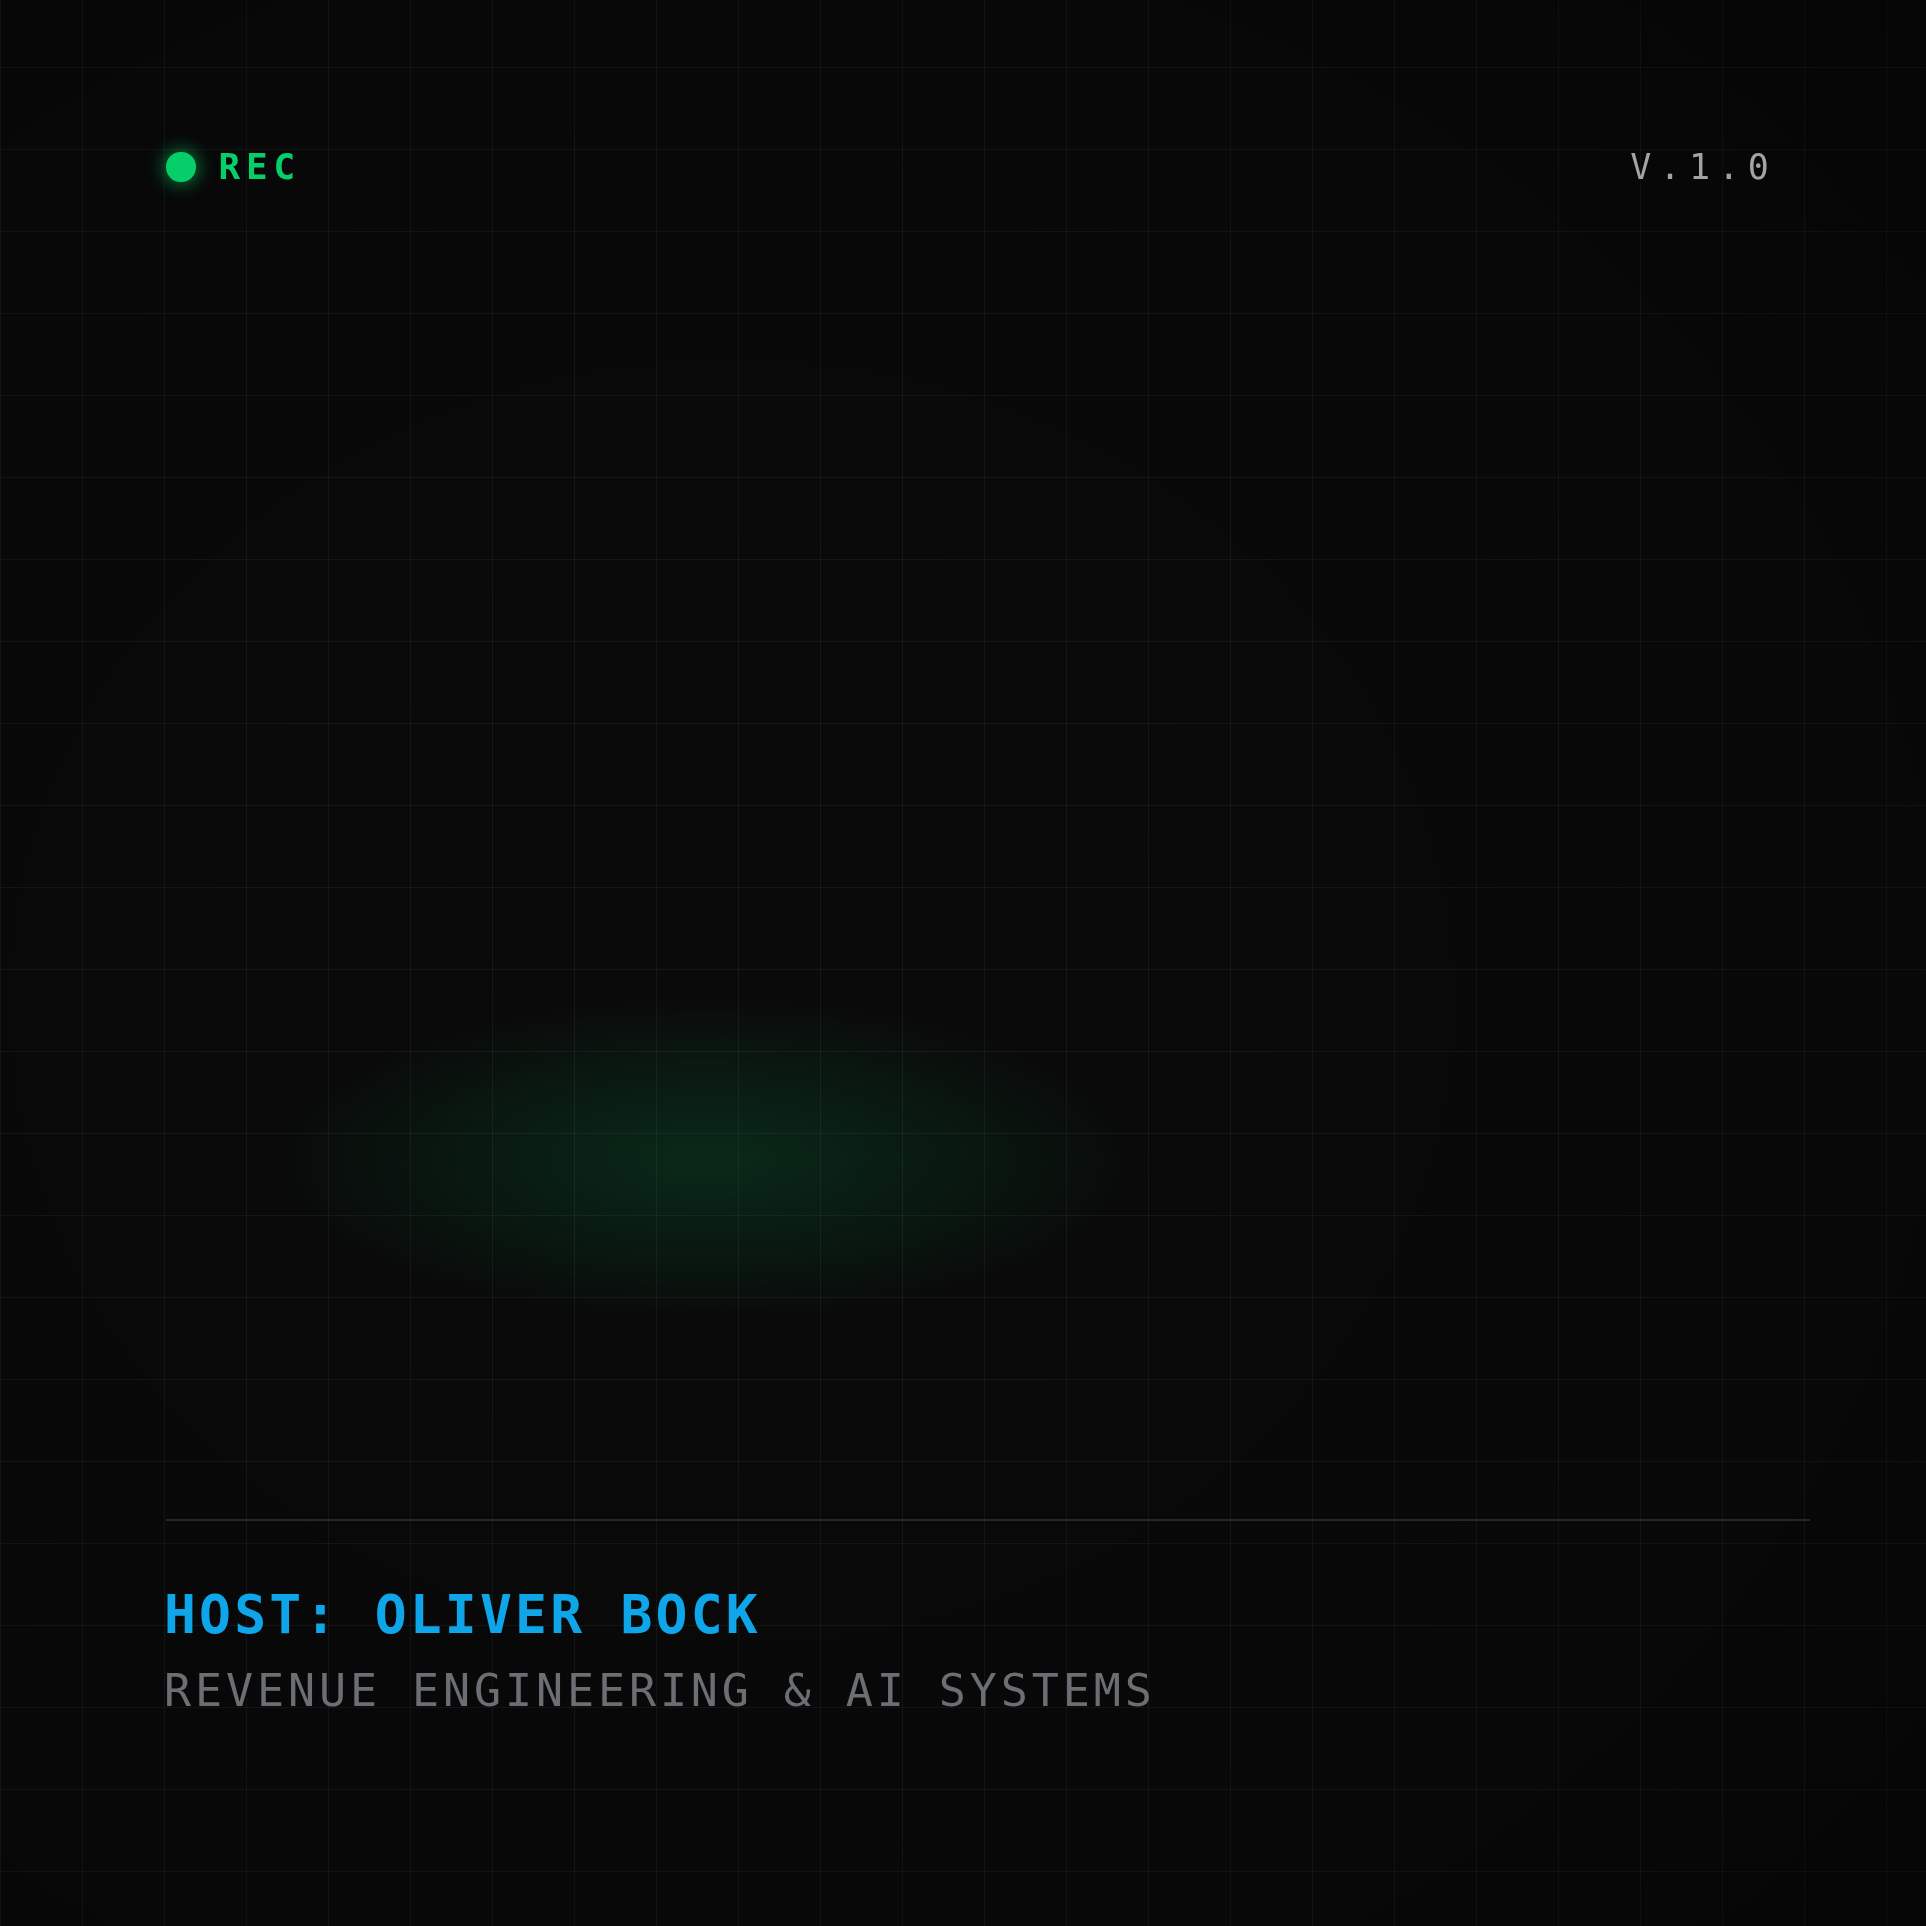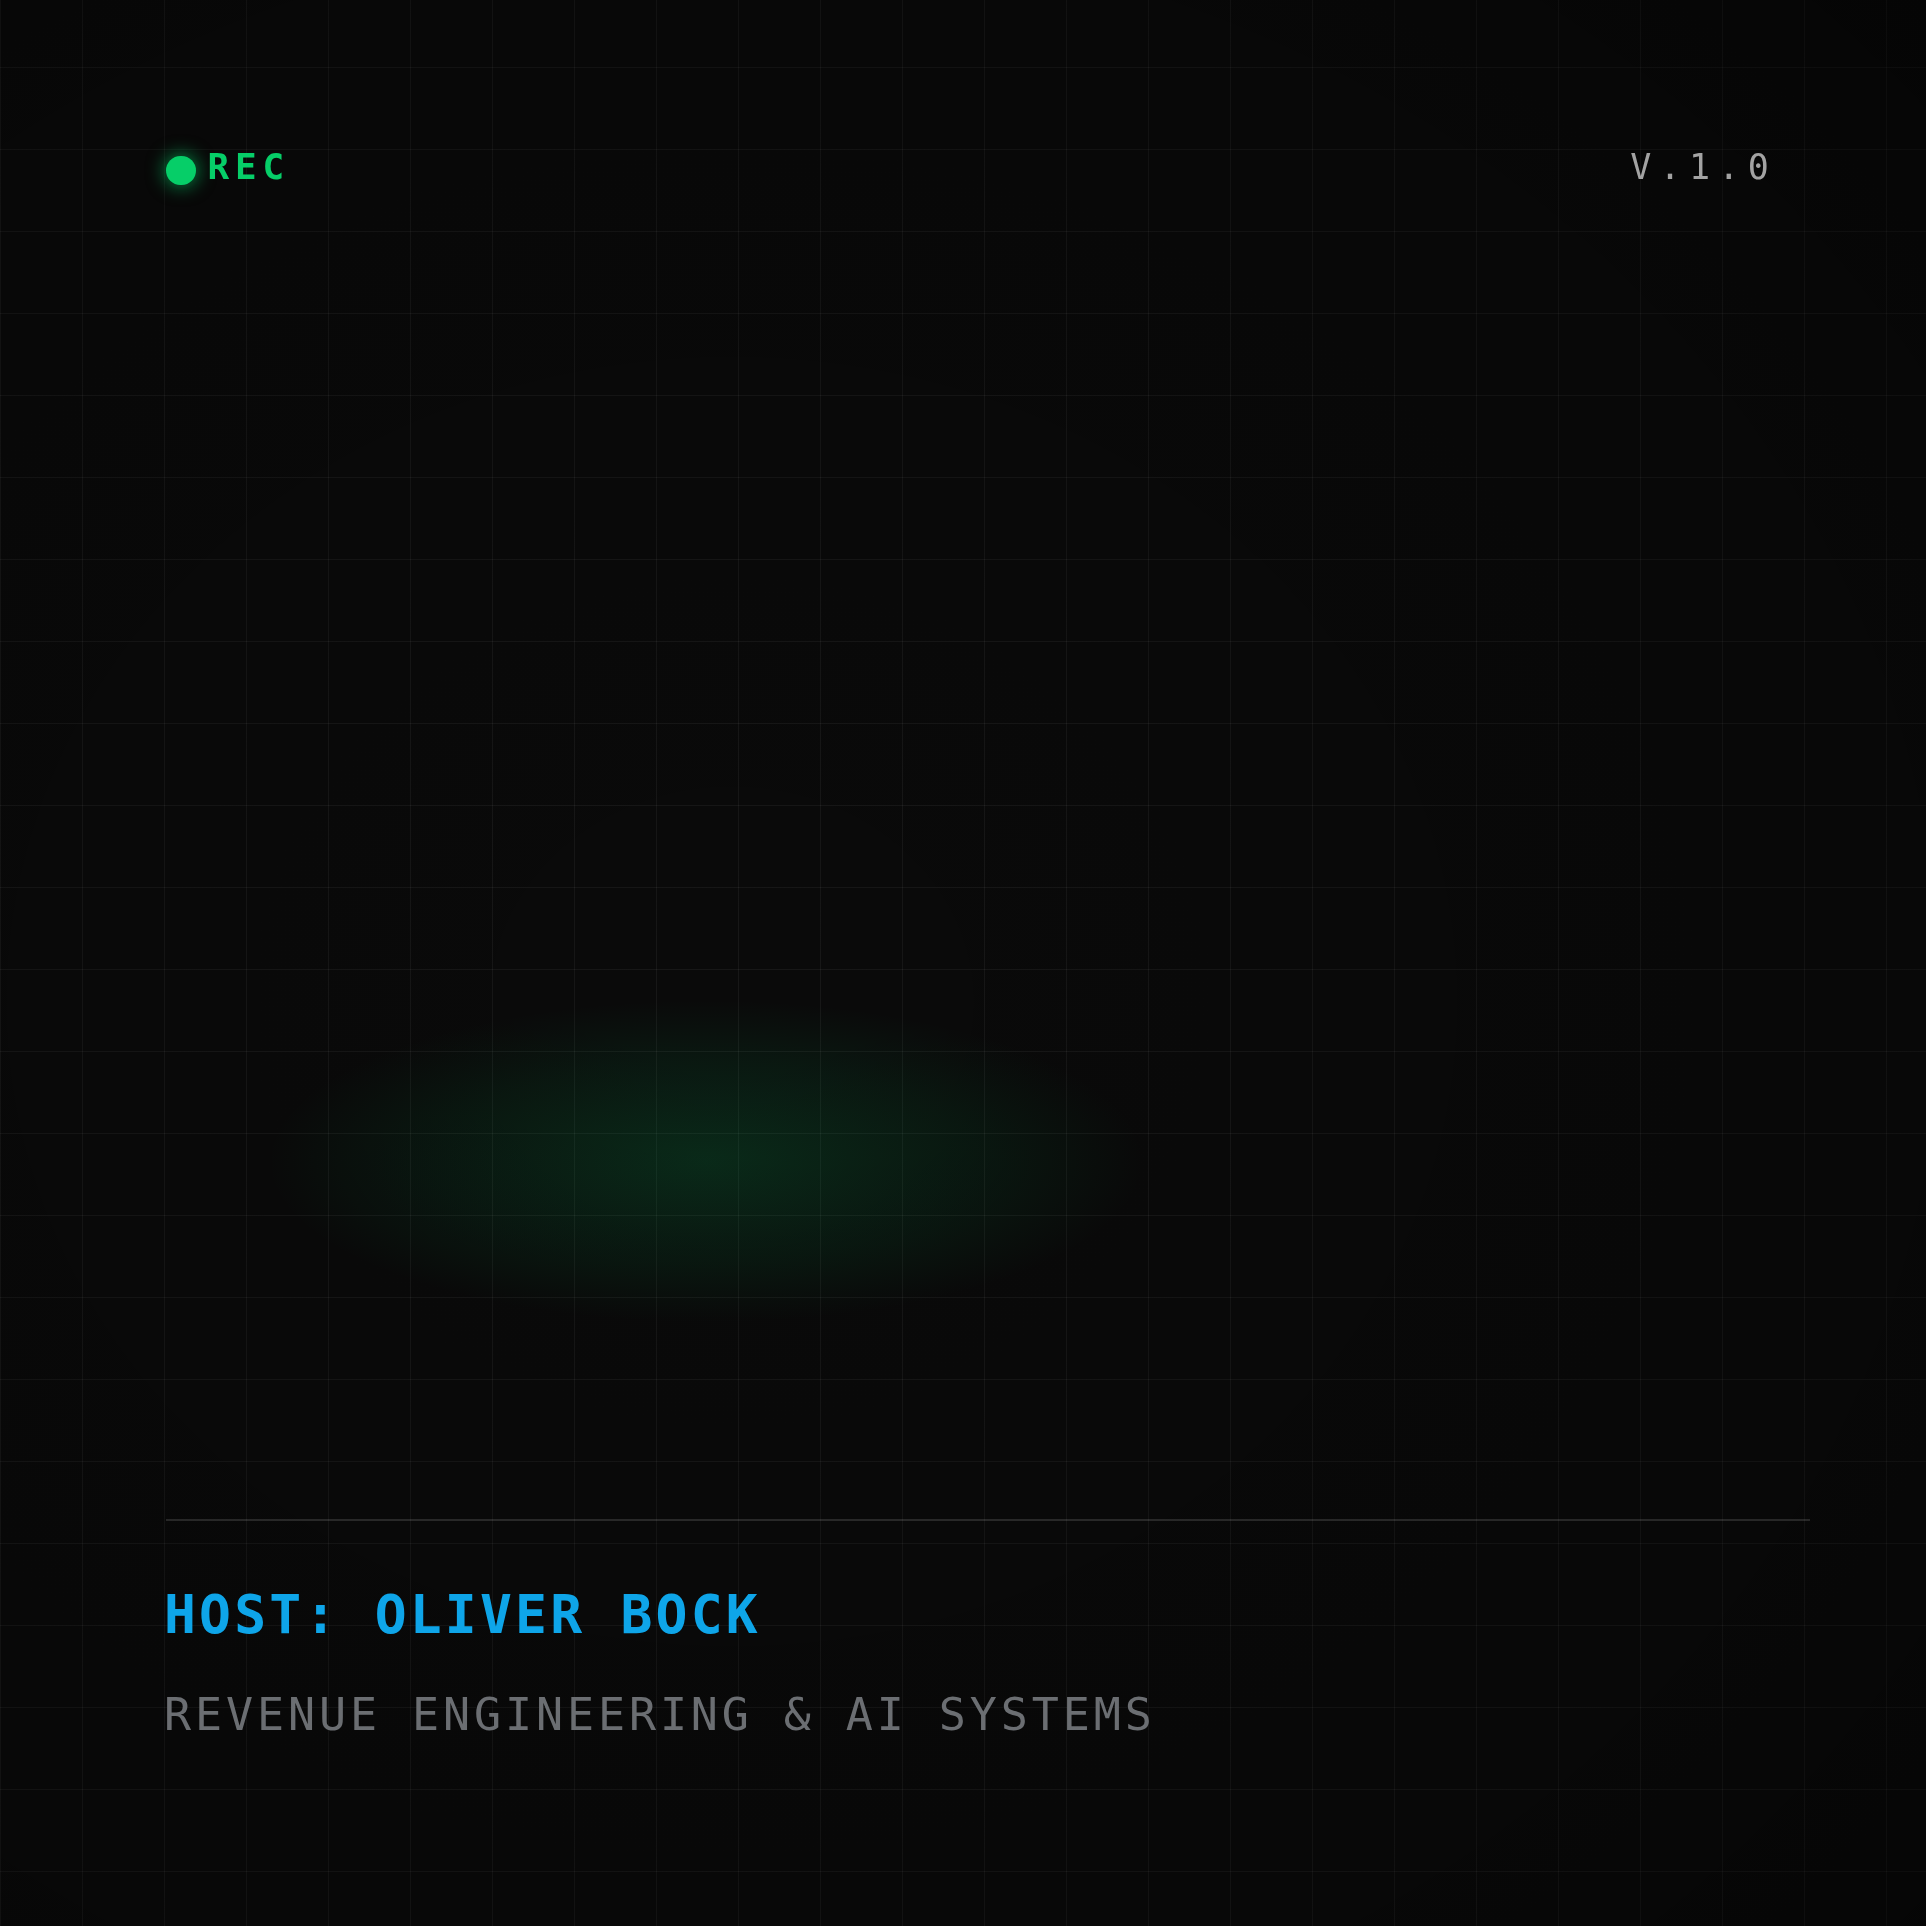--- a/index.html
+++ b/index.html
@@ -42,22 +42,22 @@
     left: 166px;
     right: 149px;
     top: 138px;
     height: 58px;
     display: flex;
     align-items: center;
     justify-content: space-between;
   }
   #rec-indicator {
     display: flex;
-    align-items: flex-end;
-    gap: 12px;
+    align-items: center;
+    gap: 23px;
   }
   #rec-dot {
     width: 29.5px;
     height: 29.5px;
     border-radius: 50%;
     background: #06ce68;
     box-shadow: 0 0 16.7px 2.6px rgba(6,206,104,0.55);
     flex: none;
   }
   #rec-label {
@@ -155,21 +155,21 @@
     line-height: 1.1;
     white-space: nowrap;
   }
   #tagline {
     font-family: "DejaVu Sans Mono", monospace;
     font-weight: 400;
     font-size: 45px;
     letter-spacing: 3.9px;
     color: #6b6e72;
     line-height: 1.1;
-    margin-top: 46px;
+    margin-top: 22px;
     white-space: nowrap;
     text-align: center;
   }
 </style>
 </head>
 <body>
 
 <div id="canvas">
 
   <div id="grid-layer"></div>

